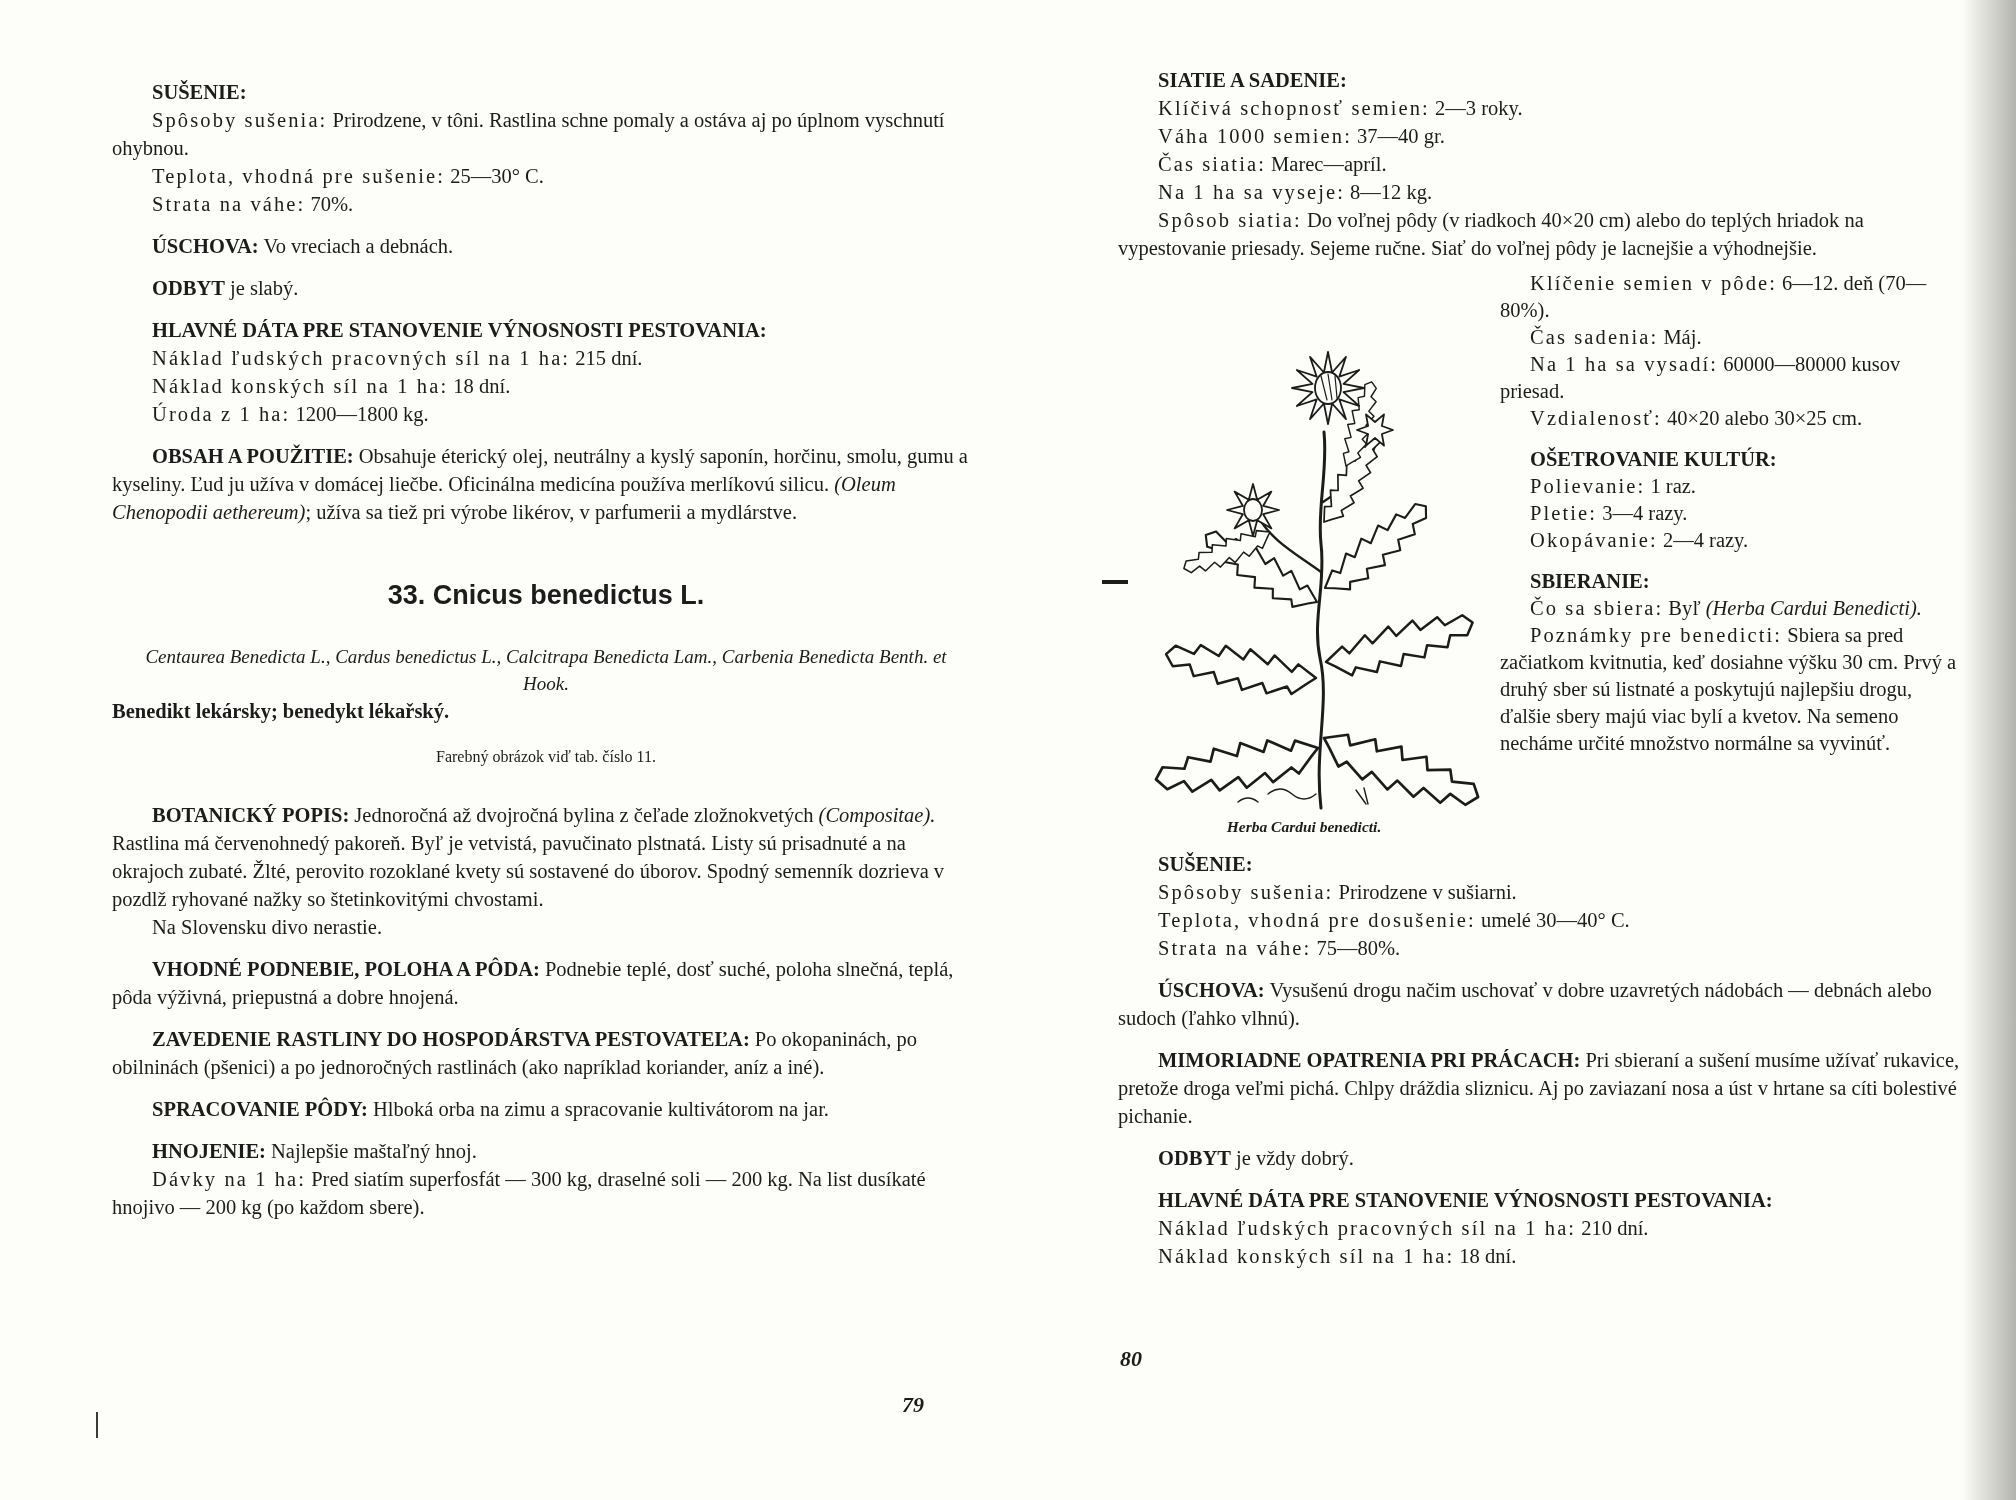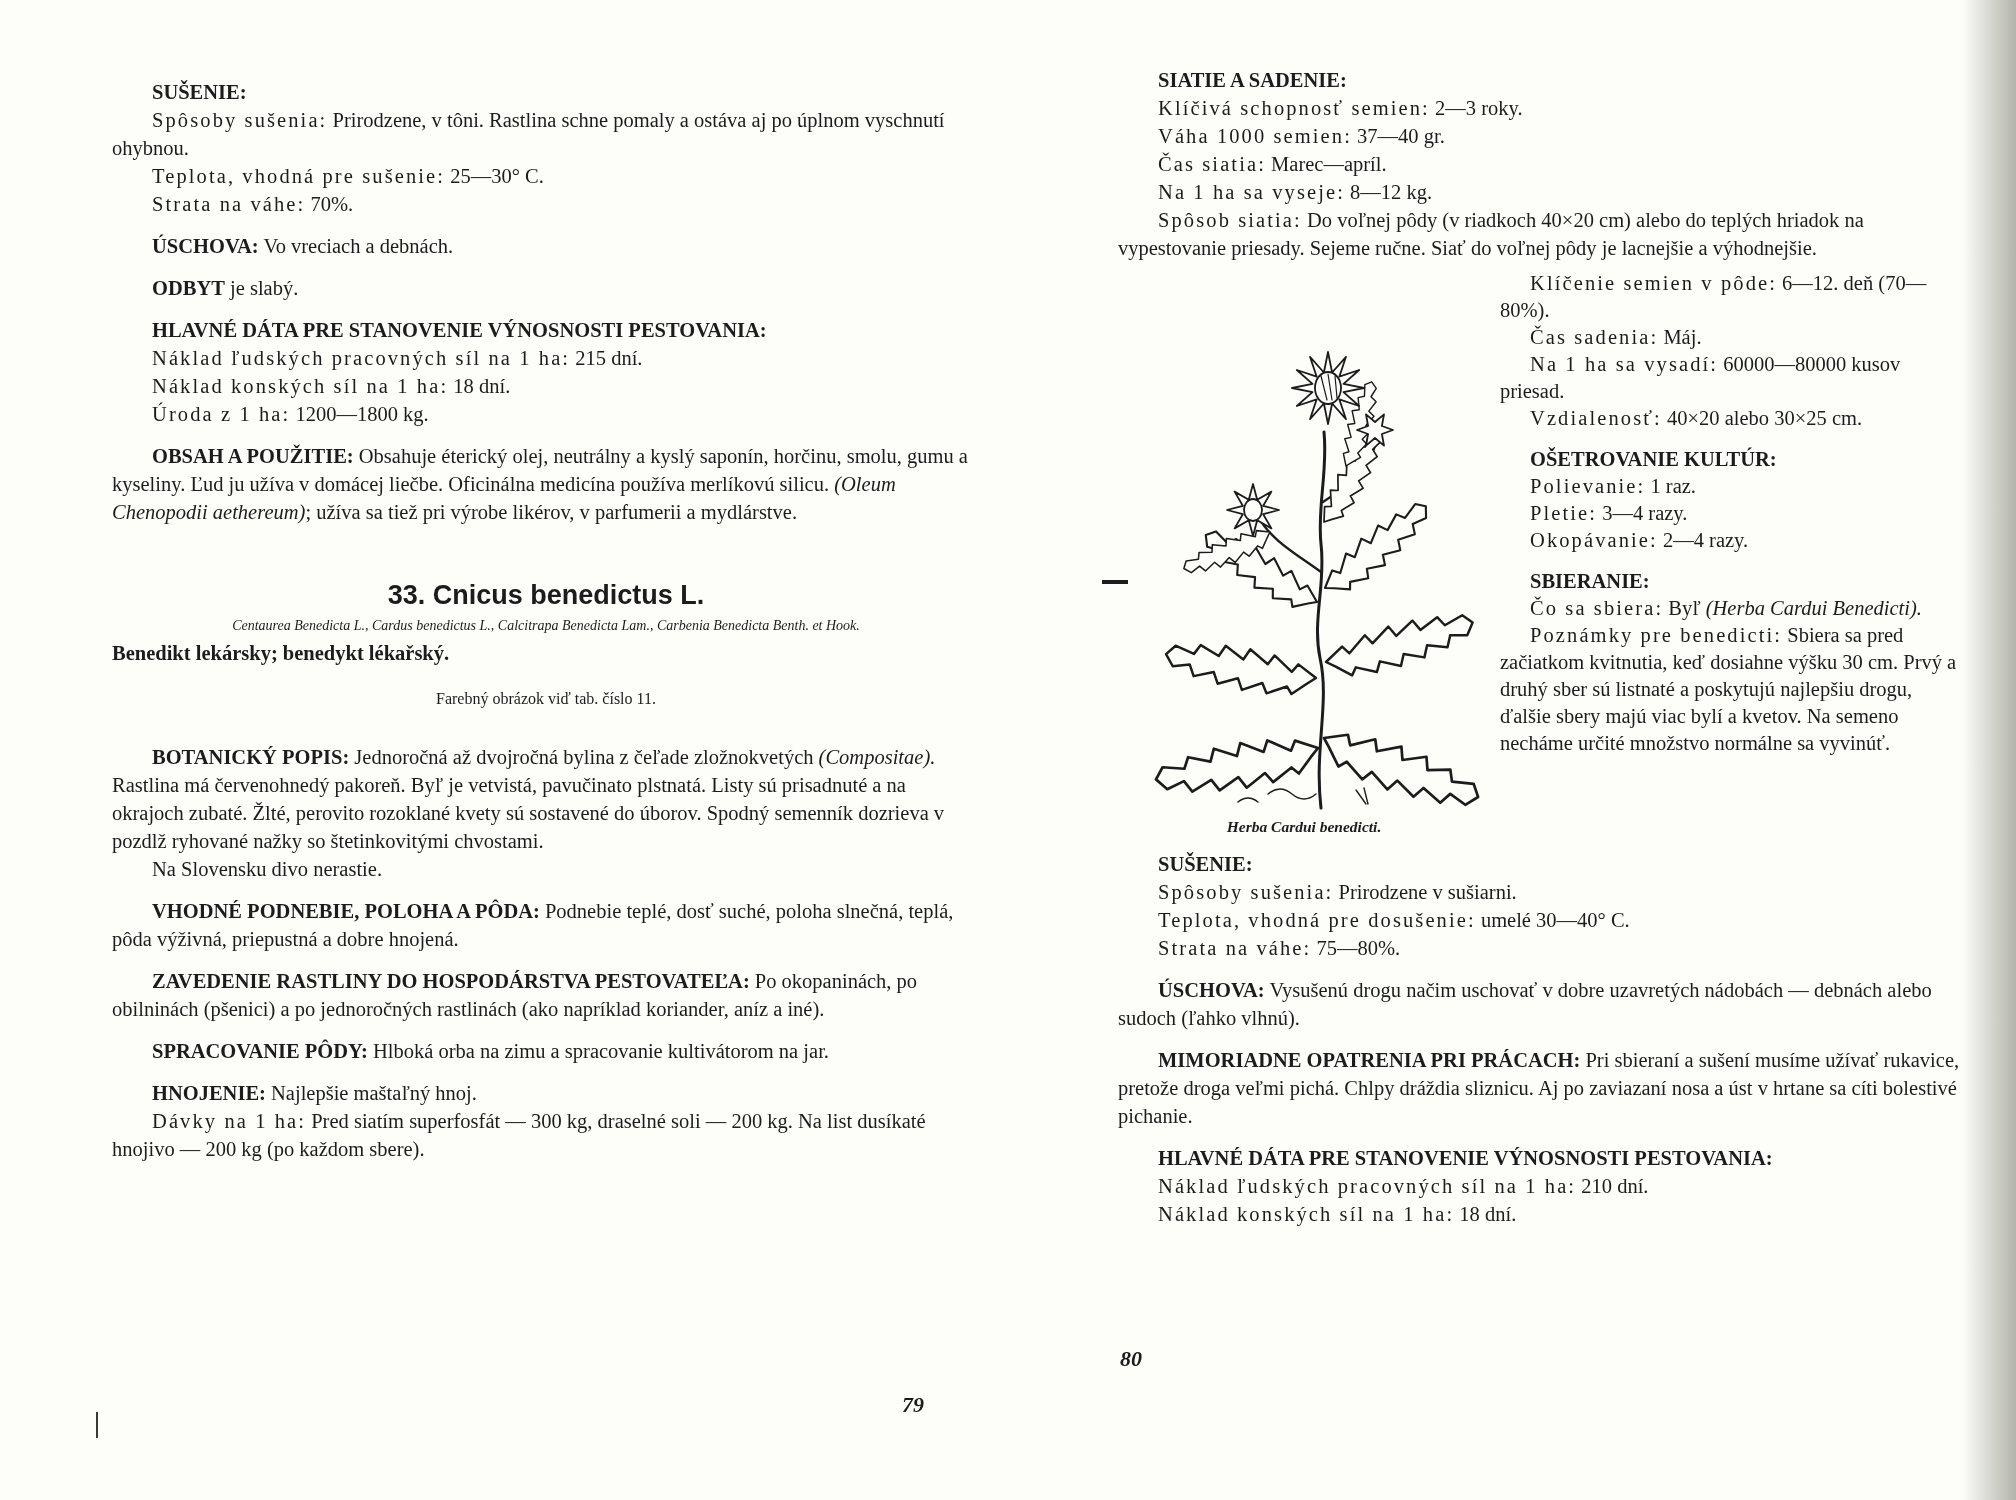--- a/index.html
+++ b/index.html
@@ -21,22 +21,22 @@
   .i   { font-style:italic; }
   .sp  { letter-spacing:2.1px; }
   .mt  { margin-top:14px; }
 
   .chapter-title {
     font-family:"Liberation Sans","DejaVu Sans",sans-serif;
     font-weight:bold; font-size:27px; line-height:34px;
     text-align:center; text-indent:0; margin-top:52px;
   }
   .synonyms {
-    text-align:center; font-style:italic; font-size:14px; line-height:27px;
-    text-indent:0; margin-top:0; padding:0 30px;
+    text-align:center; font-style:italic; font-size:19px; line-height:27px;
+    text-indent:0; margin-top:31px; padding:0 30px;
   }
   .common-names { text-align:left; font-weight:bold; text-indent:0; }
   .color-note   { text-align:center; font-size:16px; text-indent:0; margin-top:18px; margin-bottom:30px; }
 
   .figure-row { display:flex; margin-top:8px; }
   .figure-col { flex:0 0 372px; width:372px; text-align:center; }
   .figure-col svg { display:block; }
   figcaption { font-size:15.5px; font-weight:bold; font-style:italic; margin-top:8px; }
   .side-text { flex:1; padding-left:10px; }
   .side-text p { font-size:20.5px; line-height:27px; text-indent:30px; }
@@ -152,20 +152,21 @@
     </div>
   </div>
 
   <p class="h mt">SUŠENIE:</p>
   <p><span class="sp">Spôsoby sušenia:</span> <span>Prirodzene v sušiarni.</span></p>
   <p><span class="sp">Teplota, vhodná pre dosušenie:</span> <span>umelé 30—40° C.</span></p>
   <p><span class="sp">Strata na váhe:</span> <span>75—80%.</span></p>
 
   <p class="mt"><span class="b">ÚSCHOVA:</span> <span>Vysušenú drogu načim uschovať v dobre uzavretých nádobách — debnách alebo sudoch (ľahko vlhnú).</span></p>
   <p class="mt"><span class="b">MIMORIADNE OPATRENIA PRI PRÁCACH:</span> <span>Pri sbieraní a sušení musíme užívať rukavice, pretože droga veľmi pichá. Chlpy dráždia sliznicu. Aj po zaviazaní nosa a úst v hrtane sa cíti bolestivé pichanie.</span></p>
+  <p class="mt"><span class="b">ODBYT</span> <span>je vždy dobrý.</span></p>
 
   <p class="h mt">HLAVNÉ DÁTA PRE STANOVENIE VÝNOSNOSTI PESTOVANIA:</p>
   <p><span class="sp">Náklad ľudských pracovných síl na 1 ha:</span> <span>210 dní.</span></p>
   <p><span class="sp">Náklad konských síl na 1 ha:</span> <span>18 dní.</span></p>
 </div>
 
 <div class="pagenum pn-left">79</div>
 <div class="pagenum pn-right">80</div>
 
 <div class="edge-band"></div>

